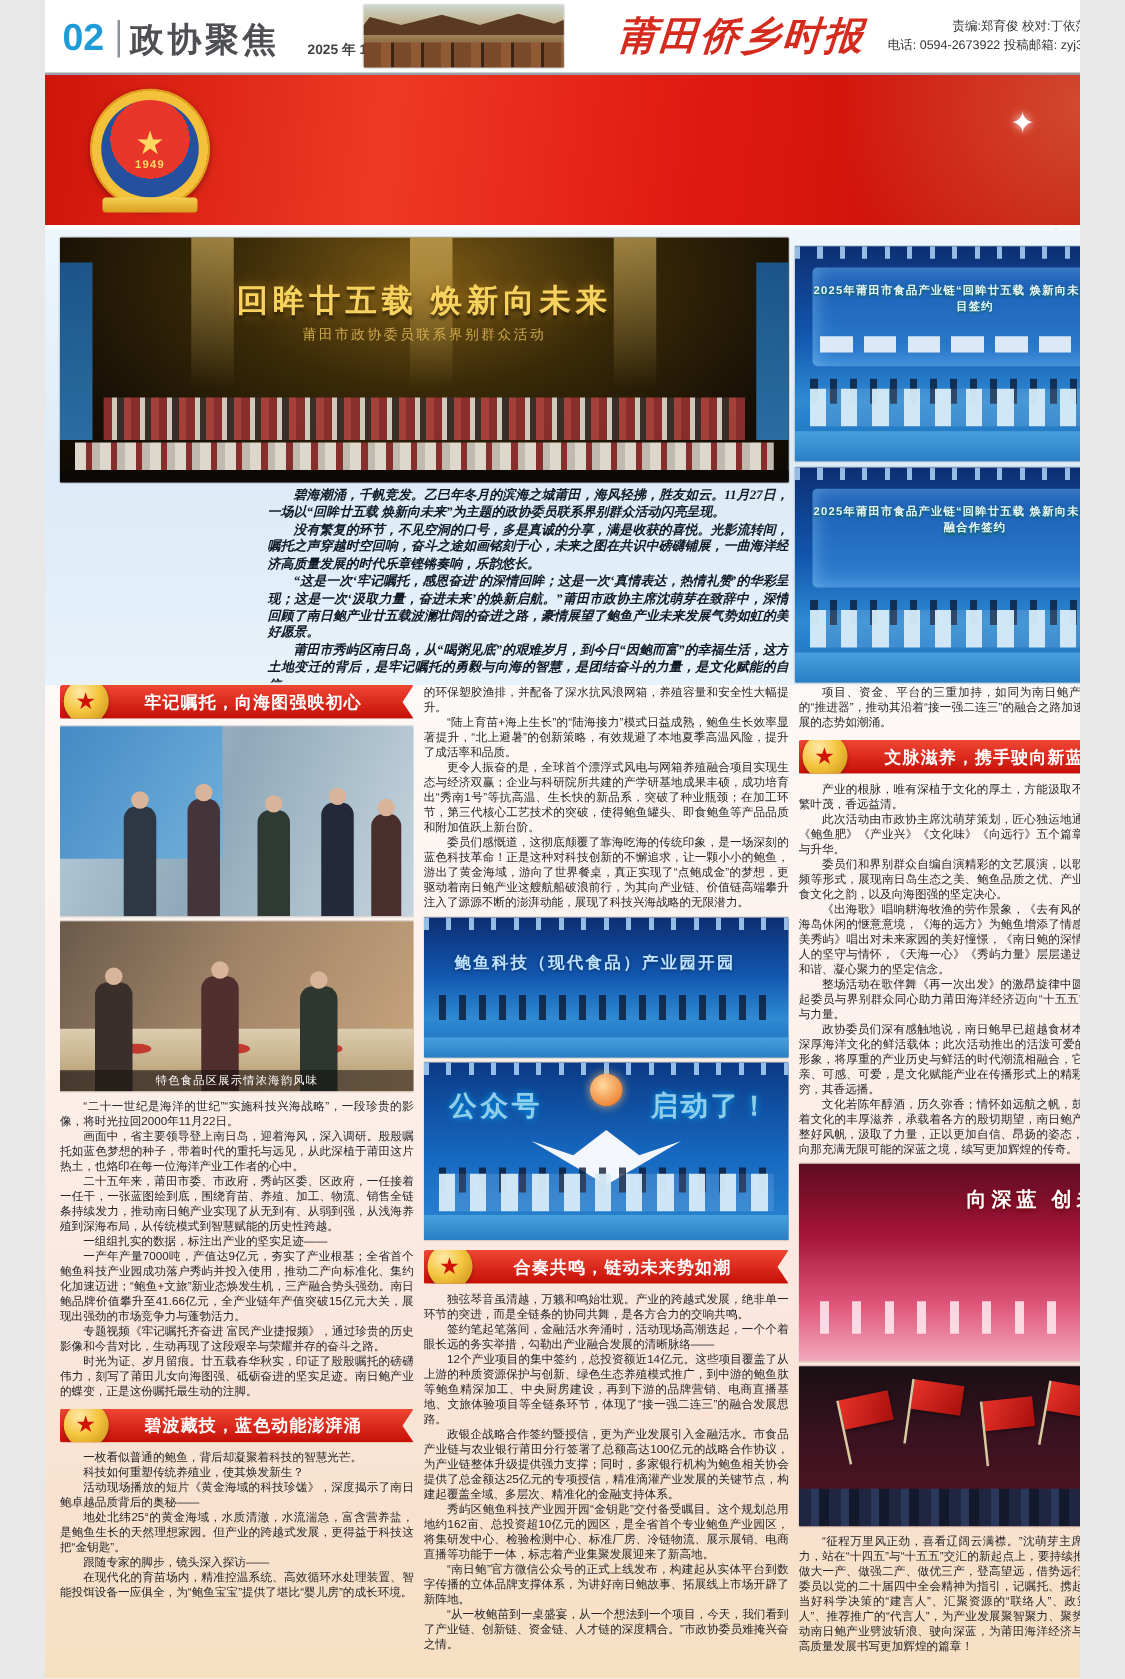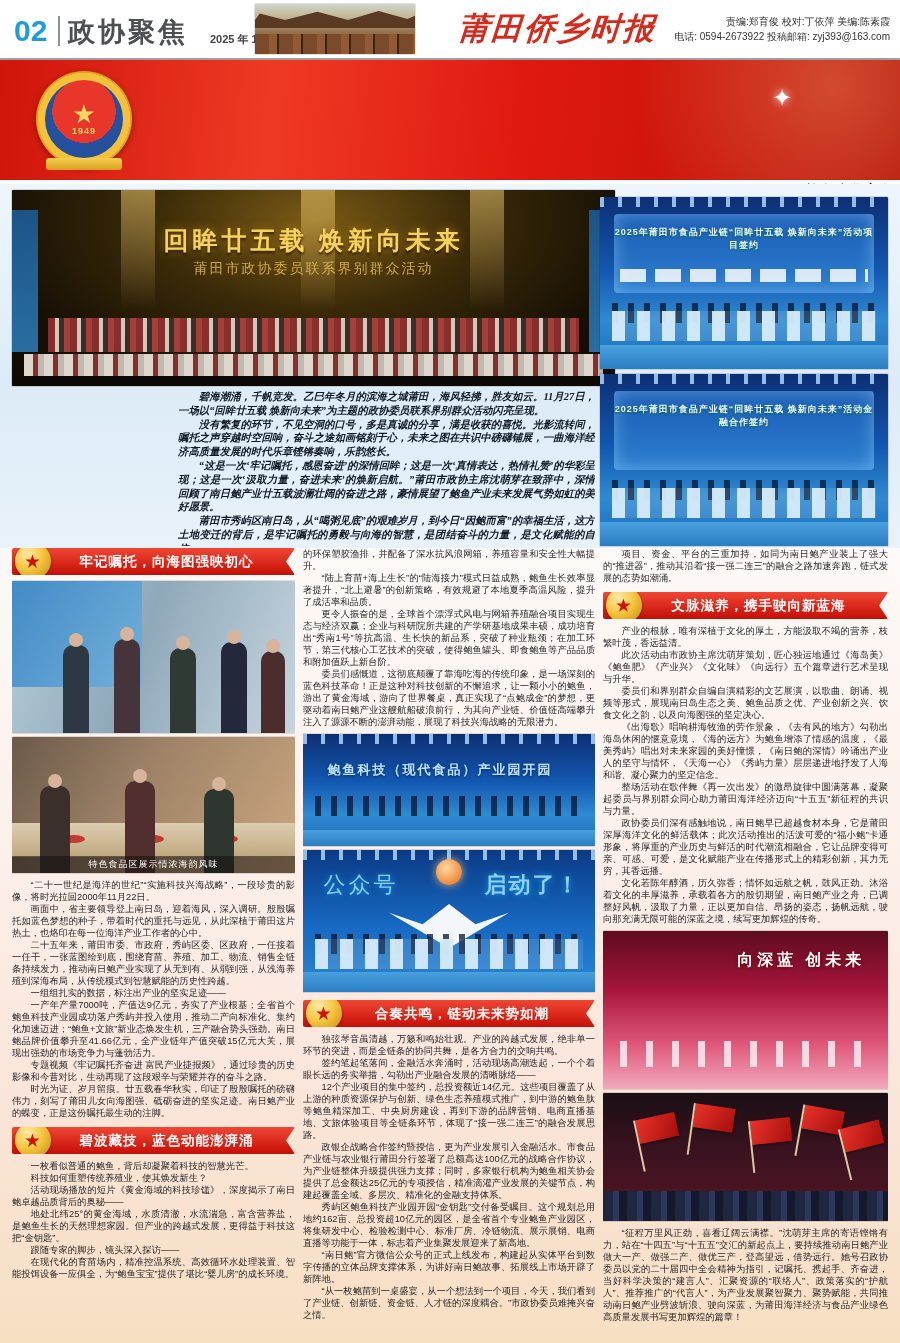--- a/index.html
+++ b/index.html
@@ -1,16 +1,16 @@
 <!DOCTYPE html>
 <html><head>
 <meta charset="utf-8">
 <style>
   html,body{margin:0;padding:0;background:#e8e8e8;}
-  #page{position:relative;width:900px;height:1343px;margin:0 auto;background:#fff;overflow:hidden;
+  #page{position:relative;width:828px;height:1343px;margin:0 auto;background:#fff;overflow:hidden;
         font-family:"Liberation Sans",sans-serif;color:#222;}
   
   #hdr{position:absolute;left:0;top:0;width:900px;height:58px;background:#fff;border-bottom:2px solid #9aa0a8;}
   .edition{position:absolute;left:14px;top:14px;font-size:30px;font-weight:800;color:#1f9bd8;}
   .hdr-div{position:absolute;left:58px;top:16px;width:2px;height:30px;background:#8b9099;}
   .sec-title{position:absolute;left:68px;top:14px;font-size:27px;font-weight:800;color:#4d4f52;letter-spacing:3px;}
   .hdr-date{position:absolute;left:210px;top:32px;font-size:11px;font-weight:700;color:#444;}
   .building{position:absolute;left:255px;top:4px;width:160px;height:50px;overflow:hidden;border-radius:2px;
             background:linear-gradient(180deg,#cdd6cd 0%,#c2b491 28%,#96744e 55%,#6e4c30 100%);}
   .building .roof{position:absolute;left:-6px;top:6px;width:180px;height:18px;background:#5a3a22;
@@ -42,26 +42,26 @@
   .sub-title{position:absolute;left:226px;top:82px;font-family:"Liberation Serif",serif;font-weight:700;
            font-size:18.5px;color:#fff;letter-spacing:1px;text-shadow:1px 2px 3px rgba(80,0,0,.5);}
   
   #byline{position:absolute;left:180px;top:182px;width:710px;height:20px;border-bottom:1px solid #c3c6ca;
           text-align:right;font-size:12.5px;color:#222;font-weight:600;}
   
   #bg-top{position:absolute;left:0;top:184px;width:900px;height:364px;
           background:linear-gradient(180deg,#eef6fc 0%,#dcebf7 55%,#e8f2fa 100%);}
   .photo{position:absolute;overflow:hidden;border-radius:1px;box-shadow:0 0 0 1px rgba(0,0,0,.12);}
   #ph-main{left:12px;top:190px;width:583px;height:196px;
-          background:radial-gradient(ellipse at 50% 16%,#7a5a16 0%,#3a2a08 38%,#171005 75%,#0d0903 100%);padding-left:20px;}
+          background:radial-gradient(ellipse at 50% 16%,#7a5a16 0%,#3a2a08 38%,#171005 75%,#0d0903 100%);}
   #ph-main .beam{position:absolute;top:0;width:34px;height:120px;background:linear-gradient(180deg,rgba(255,216,120,.5),rgba(255,216,120,0));}
   #ph-main .gold-title{position:absolute;left:0;right:0;top:34px;text-align:center;color:#f7d25e;
           font-family:"Liberation Serif",serif;font-weight:800;font-size:25px;letter-spacing:4px;
           text-shadow:0 0 10px #a9791c,0 2px 3px #000;}
-  #ph-main .gold-sub{position:absolute;left:0;right:0;top:70px;text-align:center;color:#e3bb55;font-size:14px;letter-spacing:2px;opacity:.85;}
+  #ph-main .gold-sub{position:absolute;left:0;right:0;top:70px;text-align:center;color:#e3bb55;font-size:11px;letter-spacing:2px;opacity:.85;}
   #ph-main .side{position:absolute;top:20px;bottom:34px;width:26px;background:linear-gradient(180deg,#1b63a8,#2f86c8);opacity:.8;}
   #ph-main .crowd1{position:absolute;left:6%;right:6%;bottom:34px;height:34px;opacity:.95;
           background:repeating-linear-gradient(90deg,#8d2f2f 0 7px,#d8d2c4 7px 11px,#3a2f2a 11px 16px,#a9423c 16px 22px);}
   #ph-main .crowd2{position:absolute;left:2%;right:2%;bottom:10px;height:22px;opacity:.95;
           background:repeating-linear-gradient(90deg,#e8e2d6 0 9px,#8d2f2f 9px 14px,#c8c2b8 14px 20px);}
   #ph-main .floor{position:absolute;left:0;right:0;bottom:0;height:10px;background:#0b0805;}
   .blue-stage{background:linear-gradient(180deg,#0d2f73 0%,#1257b0 42%,#2f8ad2 72%,#1a6cba 100%);}
   #ph-r1{left:600px;top:197px;width:288px;height:172px;}
   #ph-r2{left:600px;top:374px;width:288px;height:172px;}
   .bs-screen{position:absolute;left:5%;right:5%;top:10%;height:46%;border-radius:4px;
@@ -109,21 +109,21 @@
   #ph-food{height:136px;background:linear-gradient(120deg,#6b5a4a 0%,#a08468 45%,#caa77e 100%);}
   #ph-food .table{position:absolute;left:0;right:0;bottom:16px;height:34px;background:linear-gradient(#dccdb0,#bfa87f);}
   #ph-food .dish{position:absolute;bottom:30px;width:22px;height:8px;border-radius:50%;background:#c23b2e;}
   .cap{position:absolute;left:0;right:0;bottom:0;height:17px;background:rgba(20,16,12,.55);color:#fff;
           font-size:9px;line-height:17px;text-align:center;letter-spacing:1px;}
   
   #ph-bao{height:112px;}
   #ph-bao .btxt{position:absolute;left:0;right:18px;top:24%;text-align:center;color:#bfe3ff;font-weight:800;
           font-size:13px;letter-spacing:2px;text-shadow:0 1px 3px #052b5e;}
   #ph-gy{height:142px;background:linear-gradient(180deg,#0b3a85 0%,#1668c0 52%,#2c87d4 100%);}
-  #ph-gy .gy-l{position:absolute;left:7%;top:14%;color:#9fdcf2;font-size:22px;font-weight:400;letter-spacing:3px;opacity:.9;text-shadow:0 0 6px #0af;}
+  #ph-gy .gy-l{position:absolute;left:7%;top:14%;color:#9fdcf2;font-size:22px;font-weight:700;letter-spacing:3px;opacity:.9;text-shadow:0 0 6px #0af;}
   #ph-gy .gy-r{position:absolute;right:5%;top:14%;color:#9fdcf2;font-size:22px;font-weight:800;letter-spacing:2px;opacity:.9;text-shadow:0 0 6px #0af;}
   #ph-gy .mascot{position:absolute;left:50%;top:6%;transform:translateX(-50%);width:26px;height:26px;border-radius:50%;
           background:radial-gradient(circle at 40% 35%,#ffd9a0,#f08a3c 70%,#c65a18);box-shadow:0 0 8px rgba(255,200,120,.8);}
   #ph-gy .wings{position:absolute;left:50%;top:38%;transform:translateX(-50%);width:120px;height:44px;background:#fff;
           clip-path:polygon(50% 100%,0 20%,28% 46%,50% 0,72% 46%,100% 20%);opacity:.95;}
   
   #ph-sl{height:158px;background:linear-gradient(180deg,#5e0c20 0%,#a5143a 36%,#e0577b 72%,#f2a9bd 100%);}
   #ph-sl .sl-txt{position:absolute;right:8%;top:12%;color:#fff;font-family:"Liberation Serif",serif;font-weight:800;
           font-size:16px;letter-spacing:4px;text-shadow:0 1px 4px #600;}
   #ph-sl .dancers{position:absolute;left:6%;right:6%;bottom:14%;height:26px;opacity:.9;

